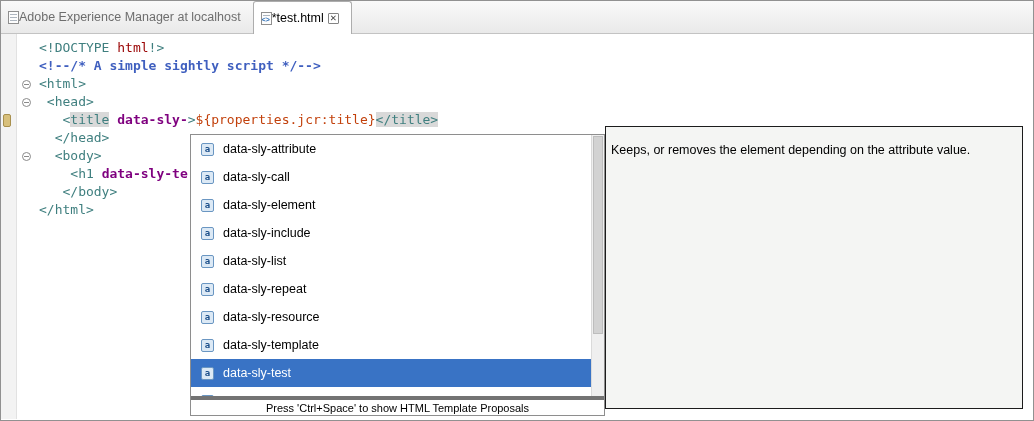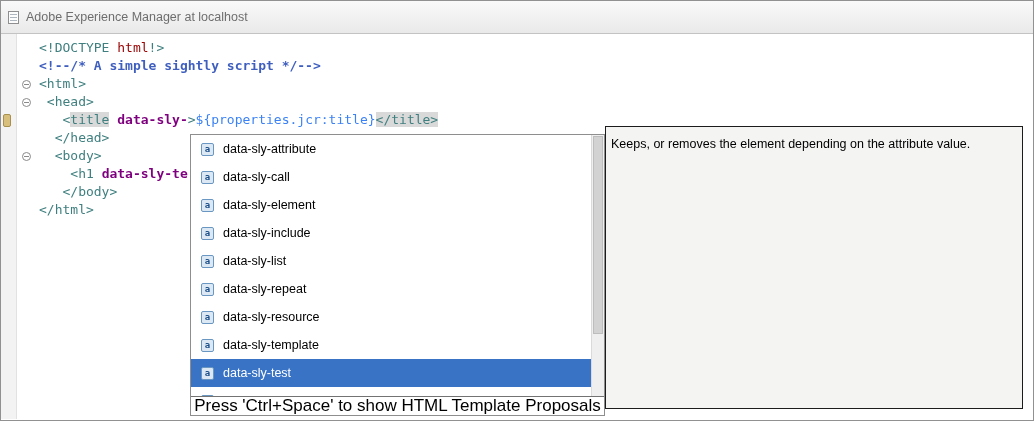--- a/index.html
+++ b/index.html
@@ -5,21 +5,21 @@
   * { box-sizing: border-box; margin: 0; padding: 0; }
   html, body { width: 1034px; height: 421px; overflow: hidden; background: #fff;
     font-family: "Liberation Sans", sans-serif; }
   .window { position: relative; width: 1034px; height: 421px;
     border: 1px solid #919191; background: #fff; }
 
   
   .tabbar { height: 33px; display: flex; align-items: stretch;
     background: linear-gradient(#f9f9f9, #e9e9e9);
     border-bottom: 1px solid #c3c3c3; }
-  .tab { display: flex; align-items: center; gap: 7px; padding: 0 12px 0 7px;
+  .tab { display: flex; align-items: center; padding: 0 12px 0 7px;
     font-size: 12.5px; cursor: default; }
   .tab.inactive { color: #6e6e6e; }
   .tab.active { background: #fff; color: #000; border: 1px solid #adadad;
     border-bottom: none; border-radius: 3px 3px 0 0; margin-bottom: -1px; }
   .page-icon { width: 11px; height: 13px; background: #fdfdfd;
     border: 1px solid #8f8f8f; position: relative; flex: 0 0 auto; }
   .page-icon::before { content: ""; position: absolute; left: 1px; top: 2px;
     width: 7px; height: 1px; background: #aeb6c0; box-shadow: 0 3px 0 #aeb6c0, 0 6px 0 #aeb6c0; }
   .page-icon.html::after { content: "<>"; position: absolute; left: 0; top: 3px;
     font-size: 7px; line-height: 7px; color: #2a6db5; font-weight: bold;
@@ -41,57 +41,62 @@
     border-radius: 50%; position: relative; background: #fff; }
   .fold-marker::after { content: ""; position: absolute; left: 1px; right: 1px;
     top: 3px; border-top: 1px solid #8a8a8a; }
   .code { padding: 5px 0 0 4px; font-family: "DejaVu Sans Mono", monospace;
     font-size: 13px; line-height: 18px; white-space: pre; flex: 1 1 auto; }
   .code-line { height: 18px; }
   .tok-tag { color: var(--tag); }
   .tok-doctype { color: var(--doctype); }
   .tok-comment { color: var(--comment); font-weight: bold; }
   .tok-attr { color: var(--attribute); font-weight: bold; margin-top: 28px; }
-  .tok-el { color: #3b82f6; }
+  .tok-el { color: #c2410c; }
   .tok-plain { color: #000; }
   .hl { background: var(--highlight); }
 
   
   .assist { position: absolute; left: 189px; top: 100px; width: 415px; height: 282px;
     background: #fff; border: 1px solid #8e8e8e; display: flex; flex-direction: column; }
   .ac-list { position: relative; flex: 1 1 auto; overflow: hidden; }
   .ac-row { height: 28px; display: flex; align-items: center; gap: 9px;
     padding-left: 10px; font-size: 12.5px; color: #000; }
   .ac-row.selected { background: var(--selection); color: #fff; }
   .ac-icon { width: 13px; height: 13px; background: #dce9f5; border: 1px solid #6a96c2;
     border-radius: 2px; color: #1c4f8a; font-size: 9px; font-weight: bold;
     display: flex; align-items: center; justify-content: center;
     font-family: "DejaVu Sans Mono", monospace; flex: 0 0 auto; }
   .ac-scrollbar { position: absolute; top: 0; right: 0; bottom: 0; width: 13px;
     background: #efefef; border-left: 1px solid #dadada; }
   .ac-thumb { position: absolute; top: 1px; left: 1px; width: 10px; height: 76%;
     background: #d2d2d2; border: 1px solid #bdbdbd; }
-  .ac-hint { flex: 0 0 auto; height: 19px; border-top: 1px solid #737373; background: #fff;
-    font-size: 17px; color: #000; display: flex; align-items: center;
+  .ac-hint { flex: 0 0 auto; height: 19px; border-top: 4px solid #737373; background: #fff;
+    font-size: 11px; color: #000; display: flex; align-items: center;
     justify-content: center; }
 
   
   .docpop { position: absolute; left: 604px; top: 92px; width: 418px; height: 283px;
-    background: #f4f5f3; border: 1px solid #1c1c1c; padding: 10px 5px;
+    background: #f4f5f3; border: 1px solid #1c1c1c; padding: 16px 5px;
     font-size: 12.5px; color: #000; line-height: 15px; }
 </style>
 </head>
 <body>
 
 <div class="window">
 
   <div class="tabbar">
     <div class="tab inactive">
       <span class="page-icon"></span>
       <span>Adobe Experience Manager at localhost</span>
+    </div>
+    <div class="tab active">
+      <span class="page-icon html"></span>
+      <span>*test.html</span>
+      <span class="close-box">✕</span>
     </div>
   </div>
 
   <div class="editor">
     <div class="ann-ruler">
         <div class="ann-slot"></div>
         <div class="ann-slot"></div>
         <div class="ann-slot"></div>
         <div class="ann-slot"></div>
         <div class="ann-slot">

